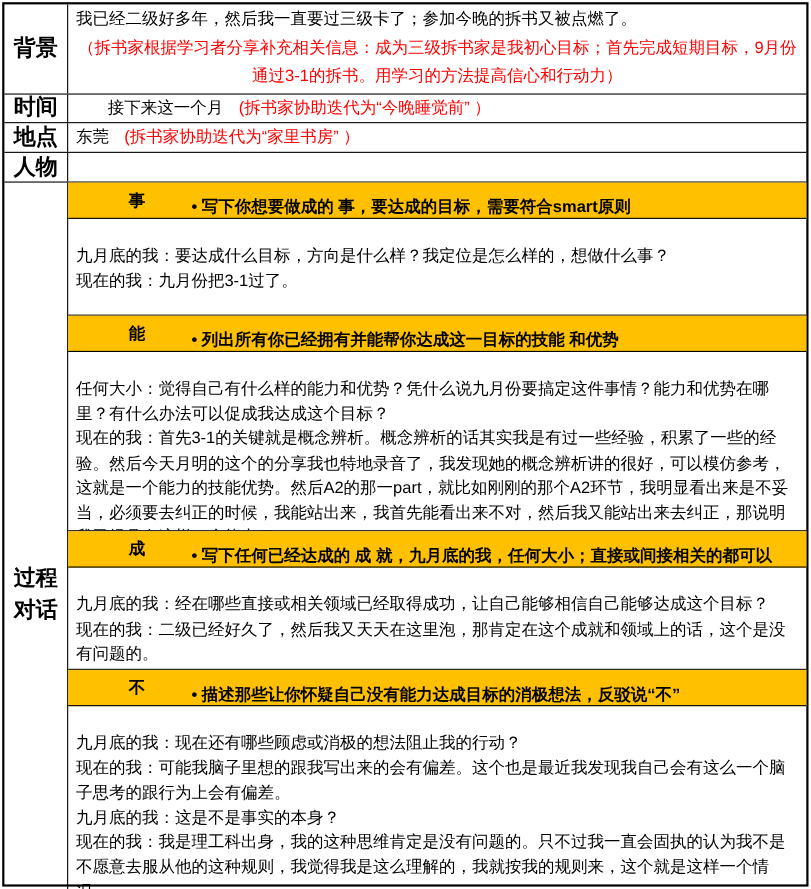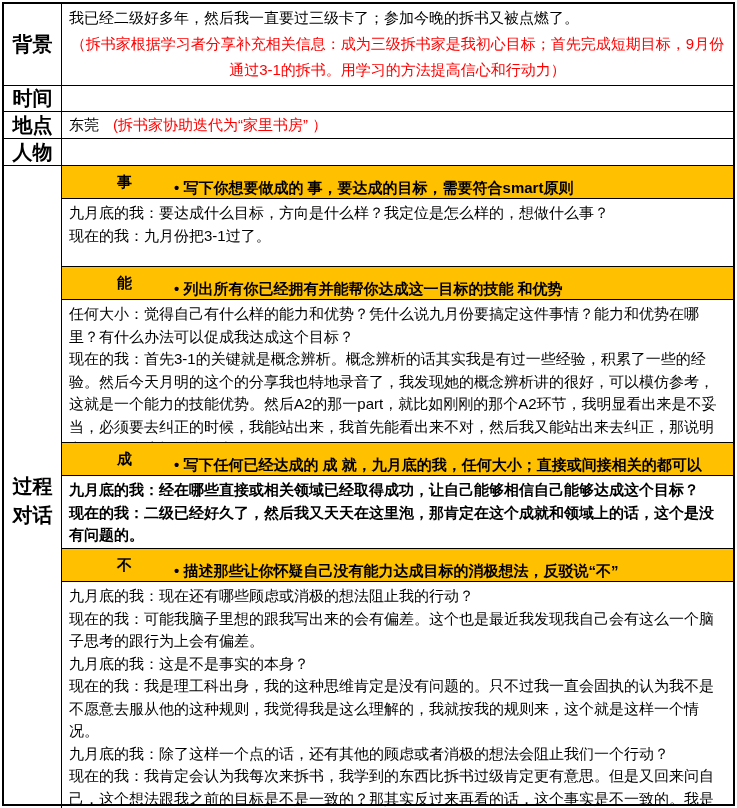--- a/index.html
+++ b/index.html
@@ -22,41 +22,45 @@
   .row-time { height:26px;gap:29px; }
   .row-place { height:27px; }
   .row-people { height:27px; }
   .row-dialog { flex:1; }
   .sections { flex:1; display:flex; flex-direction:column; padding:0; }
   .sec-header { background:var(--accent); border-bottom:1px solid var(--border);
     flex:0 0 30px; display:flex; align-items:center; font-weight:bold; font-size:15px; }
   .sec-key { margin-left:55px; }
   .sec-title { margin-left:42px;margin-top:13px; }
   .sec-body { border-bottom:1px solid var(--border); padding:3px 7px;
-    font-size:15px; line-height:22.5px; white-space:pre-line; overflow:hidden; }
+    font-size:15px; line-height:22.5px; white-space:pre-line; overflow:hidden;margin-top:20px; }
   .sec-body.b0 { flex:0 0 68px; }
   .sec-body.b1 { flex:0 0 143px; }
-  .sec-body.b2 { flex:0 0 73px;font-weight:bold; }
+  .sec-body.b2 { flex:0 0 73px; }
   .sec-body.b3 { flex:1; border-bottom:none; }
 </style>
 </head>
 <body>
 
 <div class="doc">
 
   <div class="row row-background">
     <div class="label-cell">背景</div>
     <div class="content-cell">
       <div>我已经二级好多年，然后我一直要过三级卡了；参加今晚的拆书又被点燃了。</div>
       <div class="note">（拆书家根据学习者分享补充相关信息：成为三级拆书家是我初心目标；首先完成短期目标，9月份通过3-1的拆书。用学习的方法提高信心和行动力）</div>
     </div>
   </div>
 
   <div class="row row-time">
     <div class="label-cell">时间</div>
+    <div class="content-cell inline-cell">
+      <span>接下来这一个月</span>
+      <span class="note">(拆书家协助迭代为“今晚睡觉前” ）</span>
+    </div>
   </div>
 
   <div class="row row-place">
     <div class="label-cell">地点</div>
     <div class="content-cell inline-cell">
       <span>东莞</span>
       <span class="note">(拆书家协助迭代为“家里书房” ）</span>
     </div>
   </div>
 

